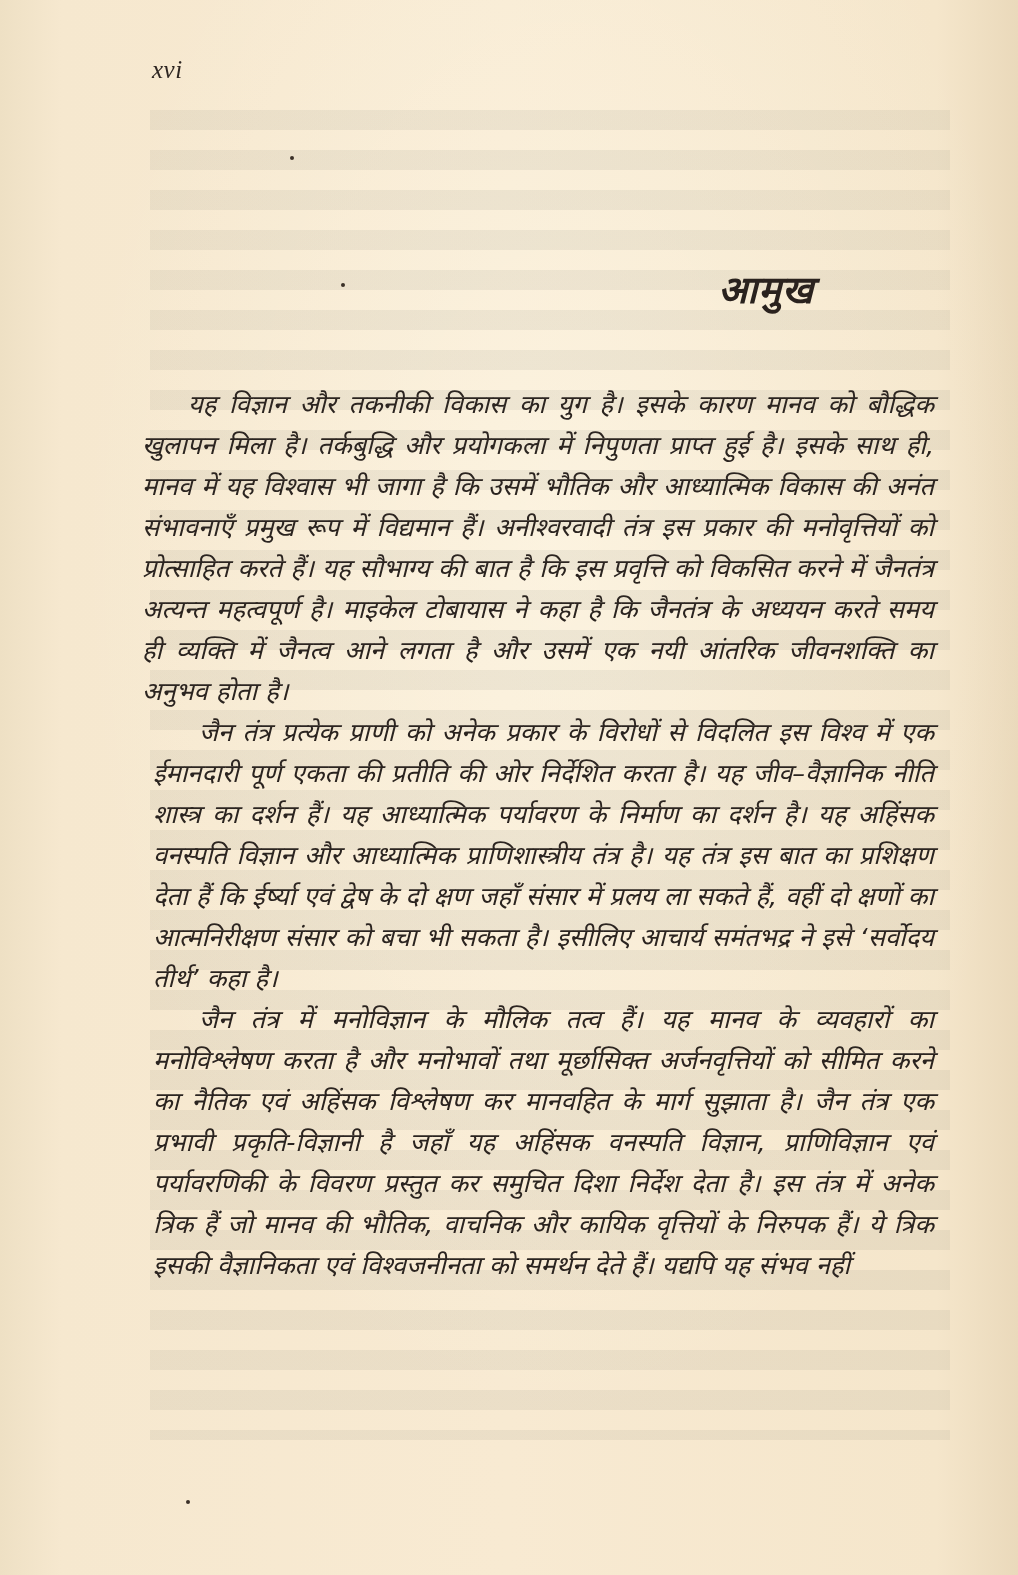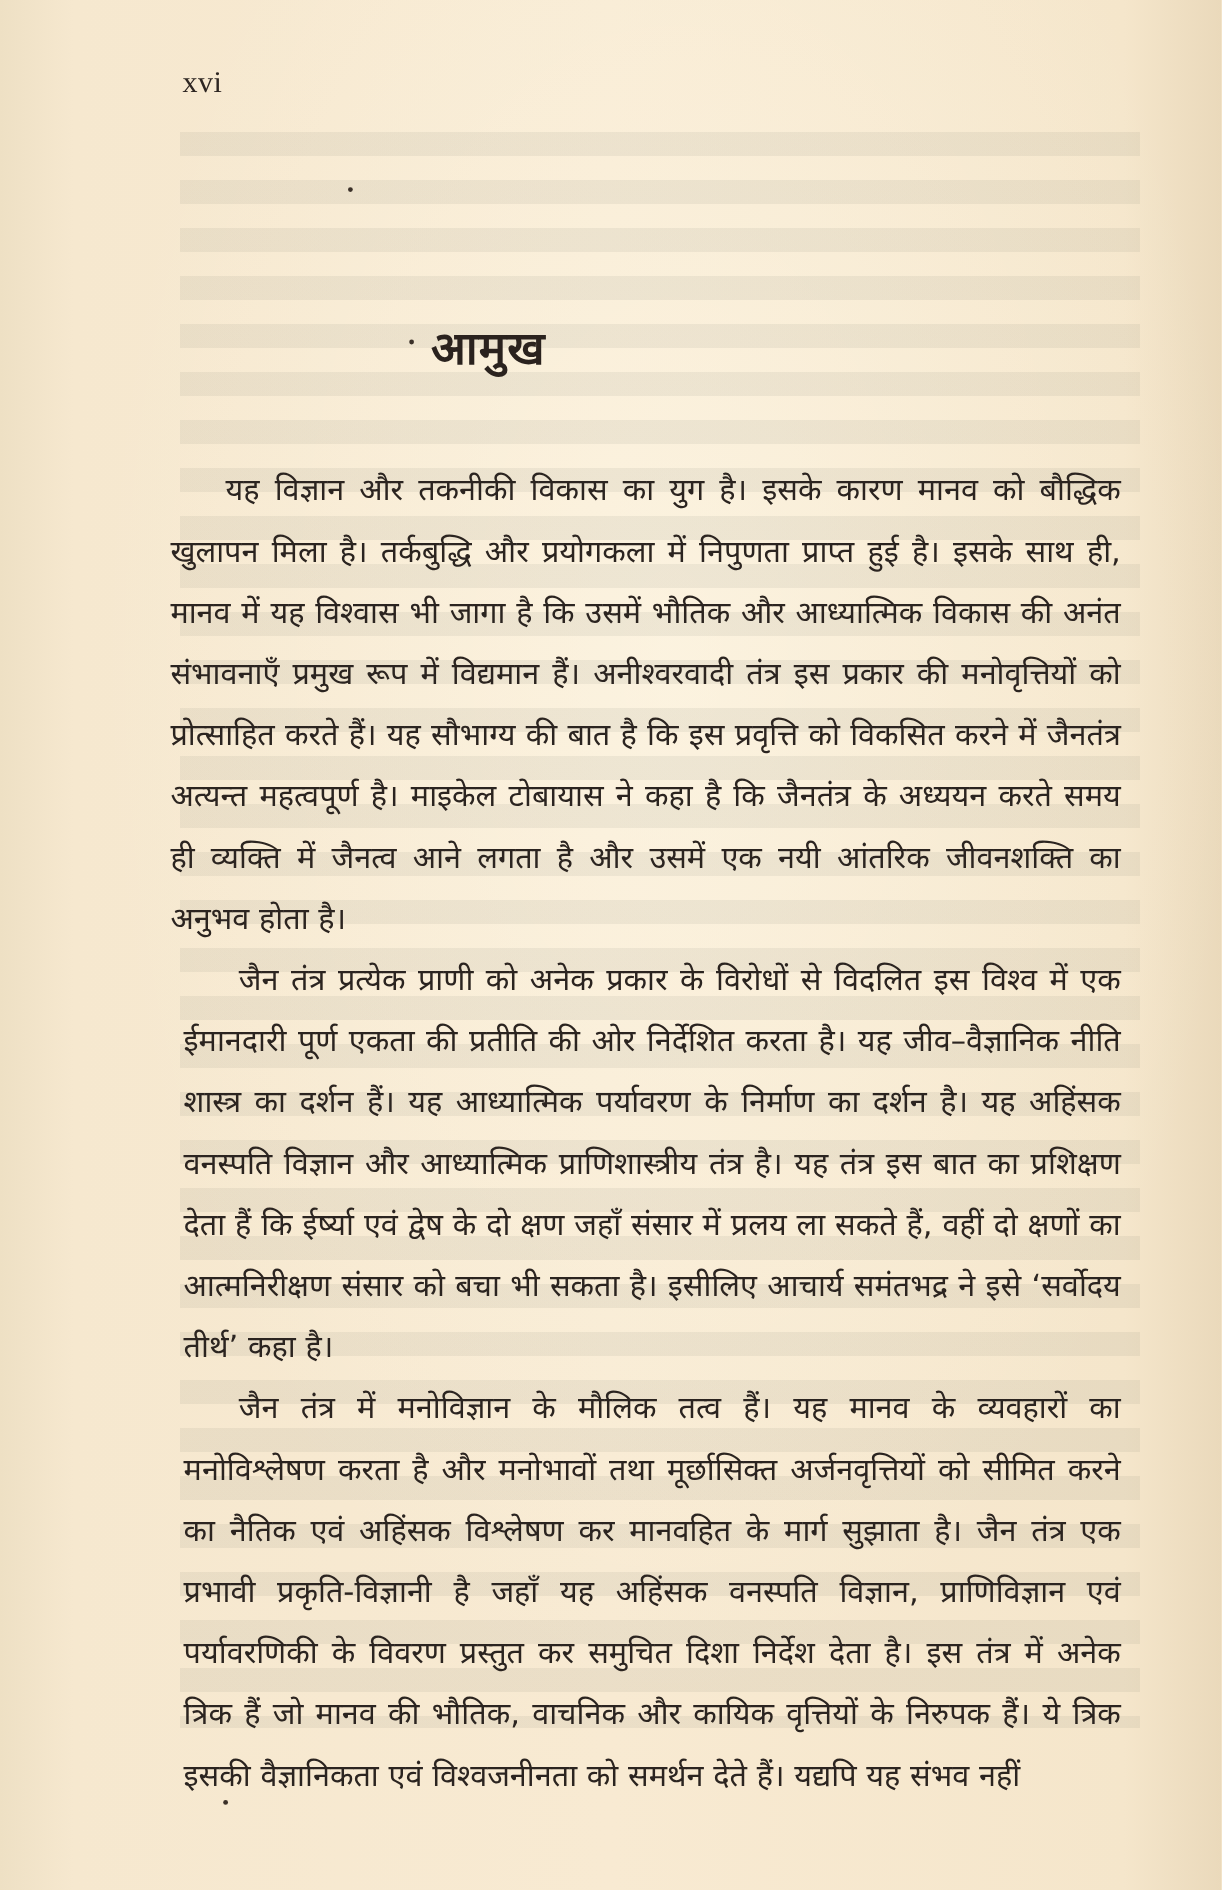--- a/index.html
+++ b/index.html
@@ -16,20 +16,21 @@
       color: #2b2420;
     }
     .page {
       position: absolute;
       left: 0; top: 0;
       width: 1018px;
       height: 1575px;
       background:
         radial-gradient(ellipse at 55% 35%, rgba(255,250,235,0.55) 0%, rgba(255,250,235,0) 60%),
         linear-gradient(90deg, #eee0c4 0%, #f6e8cf 6%, #f8ead2 50%, #f5e6cb 92%, #ead9bb 100%);
+      font-style: italic;
     }
     .bleed {
       position: absolute;
       left: 150px;
       top: 110px;
       width: 800px;
       height: 1330px;
       opacity: 0.07;
       background: repeating-linear-gradient(180deg, rgba(60,70,60,1) 0px, rgba(60,70,60,1) 20px, rgba(0,0,0,0) 20px, rgba(0,0,0,0) 40px);
       pointer-events: none;
@@ -41,36 +42,36 @@
       font-family: "Liberation Serif", "DejaVu Serif", serif;
       font-size: 25px;
       color: #2e2622;
       letter-spacing: 0.5px;
     }
     .chapter-title {
       position: absolute;
       left: 0;
       width: 814px;
       top: 262px;
-      text-align: center;
+      text-align: right;
       font-size: 38px;
       font-weight: bold;
       color: #2a221e;
       letter-spacing: 1px;
     }
     .body-text {
       position: absolute;
       left: 142px;
       top: 384px;
       width: 792px;
     }
     .para {
       margin: 0;
       font-size: 25.5px;
-      line-height: 51px;
+      line-height: 41px;
       text-align: justify;
       text-indent: 46px;
       color: #2b2420;
     }
     .para + .para { margin-top: 0; margin-left: 11px; }
     .dot {
       position: absolute;
       width: 4px; height: 4px;
       border-radius: 50%;
       background: #3a3028;

